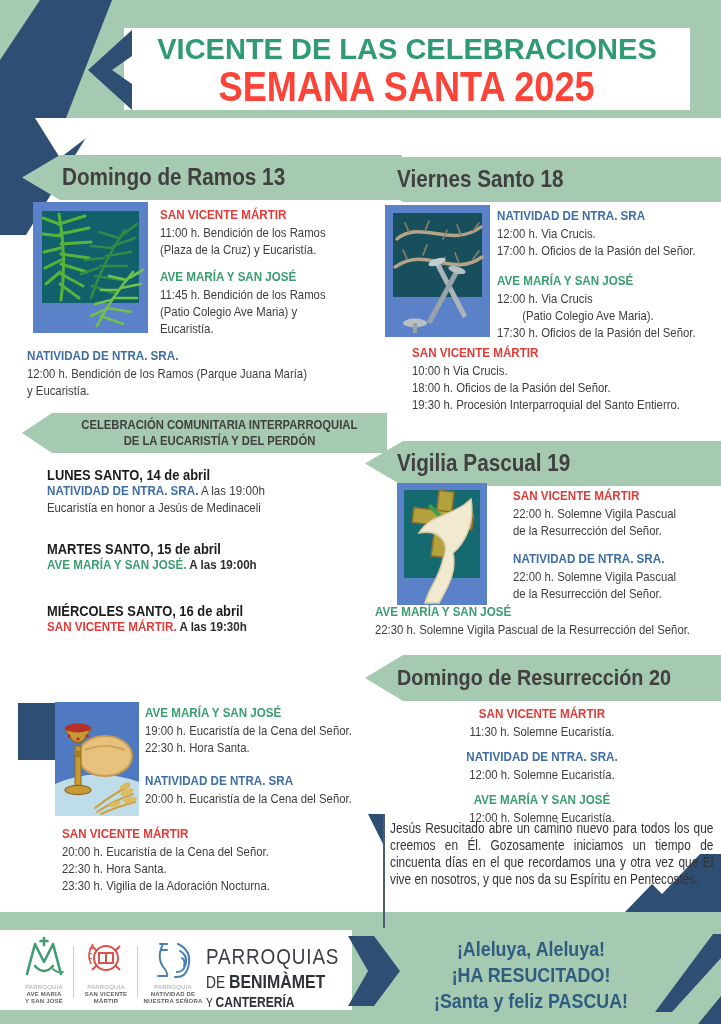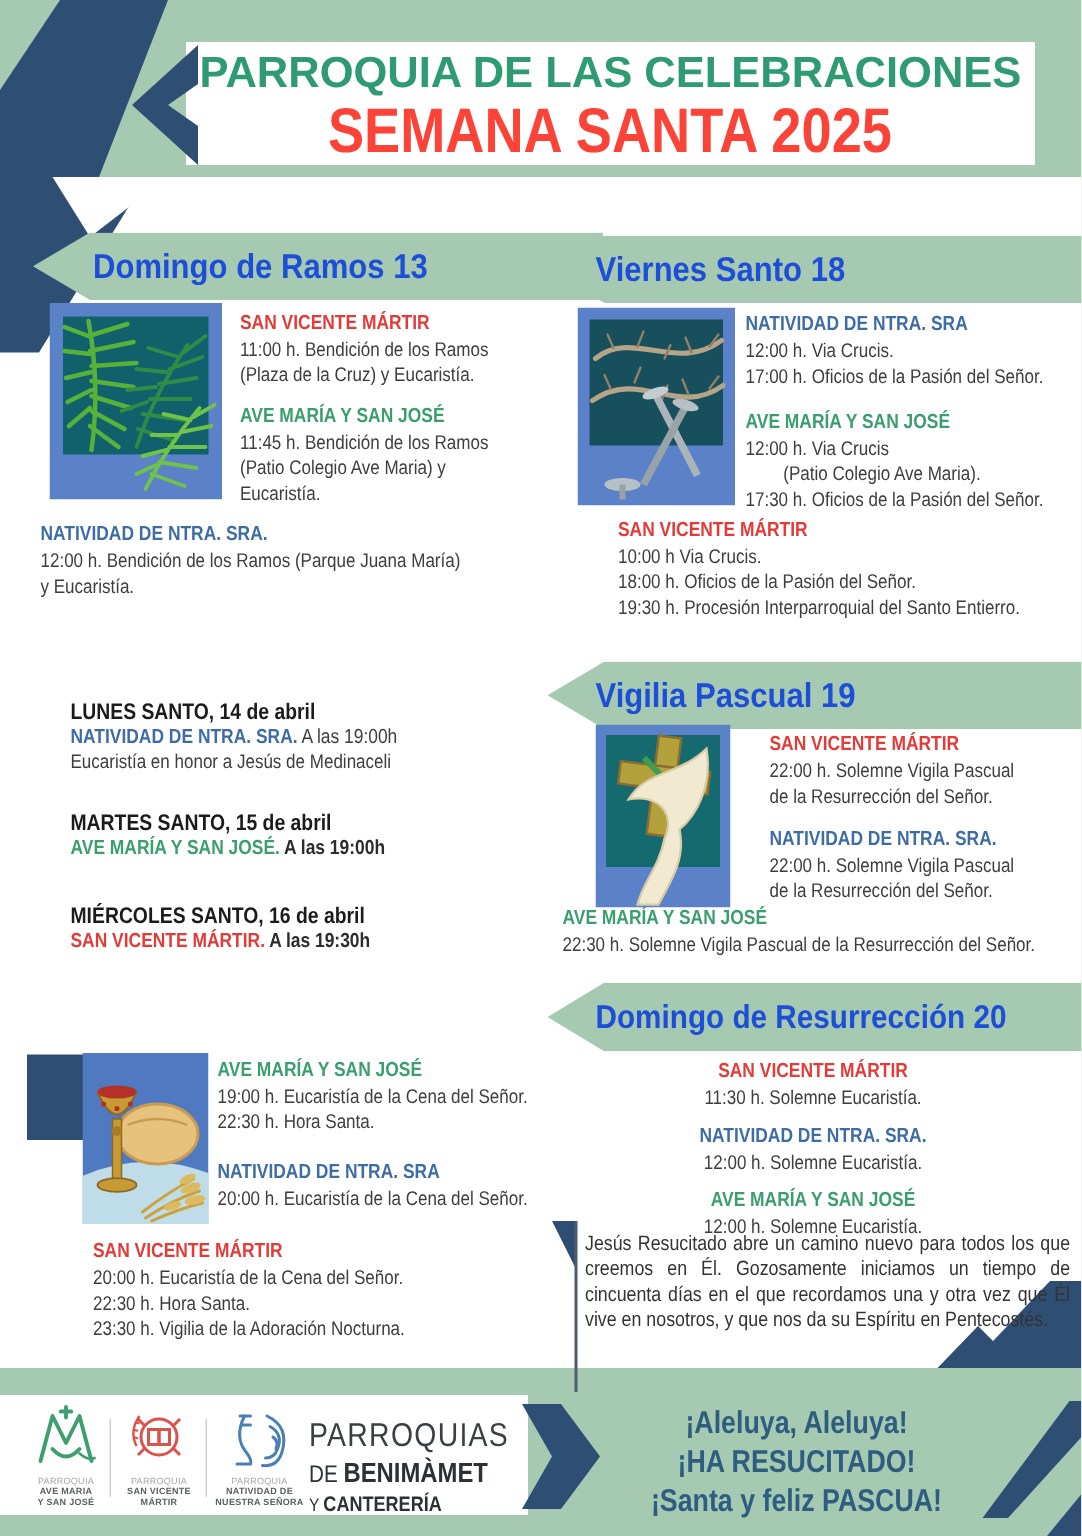--- a/index.html
+++ b/index.html
@@ -8,21 +8,21 @@
   .abs{position:absolute;}
   
   .z0{z-index:0}.z1{z-index:1}.z2{z-index:2}.z3{z-index:3}.z4{z-index:4}
 
   .top-band{left:0;top:0;width:721px;height:118px;background:#a6c9b2;}
   .title-box{left:124px;top:28px;width:566px;height:82px;background:#ffffff;text-align:center;}
   .title1{margin-top:5px;font-size:29px;font-weight:700;color:#2f9b72;letter-spacing:0px;}
   .title2{font-size:42px;font-weight:700;color:#fb4338;display:inline-block;
           transform:scaleX(0.86);transform-origin:50% 50%;margin-top:-3px;}
 
-  .banner{background:#a6c9b2;color:#1d4ed8;font-weight:700;display:flex;align-items:center;
+  .banner{background:#a6c9b2;color:#404040;font-weight:700;display:flex;align-items:center;
           clip-path:polygon(0 50%,38px 0,100% 0,100% 100%,38px 100%);font-size:23px;}
   .banner .bl{display:inline-block;transform:scaleX(0.9);transform-origin:0 50%;white-space:nowrap;}
   .banner.c{flex-direction:column;justify-content:center;text-align:center;font-size:12.5px;
             line-height:1.3;clip-path:polygon(0 50%,30px 0,100% 0,100% 100%,30px 100%);}
   .banner.c .bl{transform-origin:50% 50%;transform:scaleX(0.9);}
 
   .txt{transform:scaleX(0.86);transform-origin:0 0;}
   .txtc{transform:scaleX(0.86);transform-origin:50% 0;}
   .pname{font-weight:700;font-size:13.5px;line-height:1.25;white-space:nowrap;}
   .red{color:#e23b38}.green{color:#3a9e6e}.blue{color:#3e6da6}
@@ -65,34 +65,38 @@
     <polygon points="35,118 112,118 60,158" fill="#ffffff"></polygon>
     <rect x="18" y="703" width="39" height="57" fill="#2f4e74"></rect>
     <polygon points="368,814 384,814 384,846" fill="#2f4e74"></polygon>
     <polygon points="645,912 700,854 721,854 721,912" fill="#2f4e74"></polygon>
     <polygon points="625,912 652,884 664,896 648,912" fill="#2f4e74"></polygon>
     <polygon points="655,1012 713,934 721,934 721,958 672,1012" fill="#2f4e74"></polygon>
     <polygon points="698,1024 721,996 721,1024" fill="#2f4e74"></polygon>
   </svg>
 
   <div class="abs title-box z2">
-    <div class="title1">PARROQUIA DE LAS CELEBRACIONES</div>
+    <div class="title1">VICENTE DE LAS CELEBRACIONES</div>
     <div class="title2">SEMANA SANTA 2025</div>
   </div>
 
   <svg class="abs z3" style="left:0;top:0;" width="721" height="1024" viewBox="0 0 721 1024">
     <polygon points="132,30 132,56 112,70 132,84 132,110 88,70" fill="#2f4e74"></polygon>
     <polygon points="348,936 374,936 400,971 374,1006 348,1006 368,971" fill="#2f4e74"></polygon>
   </svg>
 
   <div class="abs banner z2" style="left:22px;top:155px;width:340px;height:45px;padding-left:40px;">
     <span class="bl">Domingo de Ramos 13</span>
   </div>
   <div class="abs banner z2" style="left:365px;top:157px;width:351px;height:45px;padding-left:32px;">
     <span class="bl">Viernes Santo 18</span>
+  </div>
+  <div class="abs banner c z2" style="left:22px;top:413px;width:335px;height:40px;padding-left:30px;">
+    <span class="bl">CELEBRACIÓN COMUNITARIA INTERPARROQUIAL</span>
+    <span class="bl">DE LA EUCARISTÍA Y DEL PERDÓN</span>
   </div>
   <div class="abs banner z2" style="left:365px;top:441px;width:351px;height:45px;padding-left:32px;">
     <span class="bl">Vigilia Pascual 19</span>
   </div>
   <div class="abs banner z2" style="left:365px;top:655px;width:351px;height:46px;padding-left:32px;font-size:22px;">
     <span class="bl">Domingo de Resurrección 20</span>
   </div>
 
   <svg class="abs z2" style="left:33px;top:202px;" width="115" height="131" viewBox="0 0 115 131">
     <rect width="115" height="131" fill="#5b82c8"></rect>

